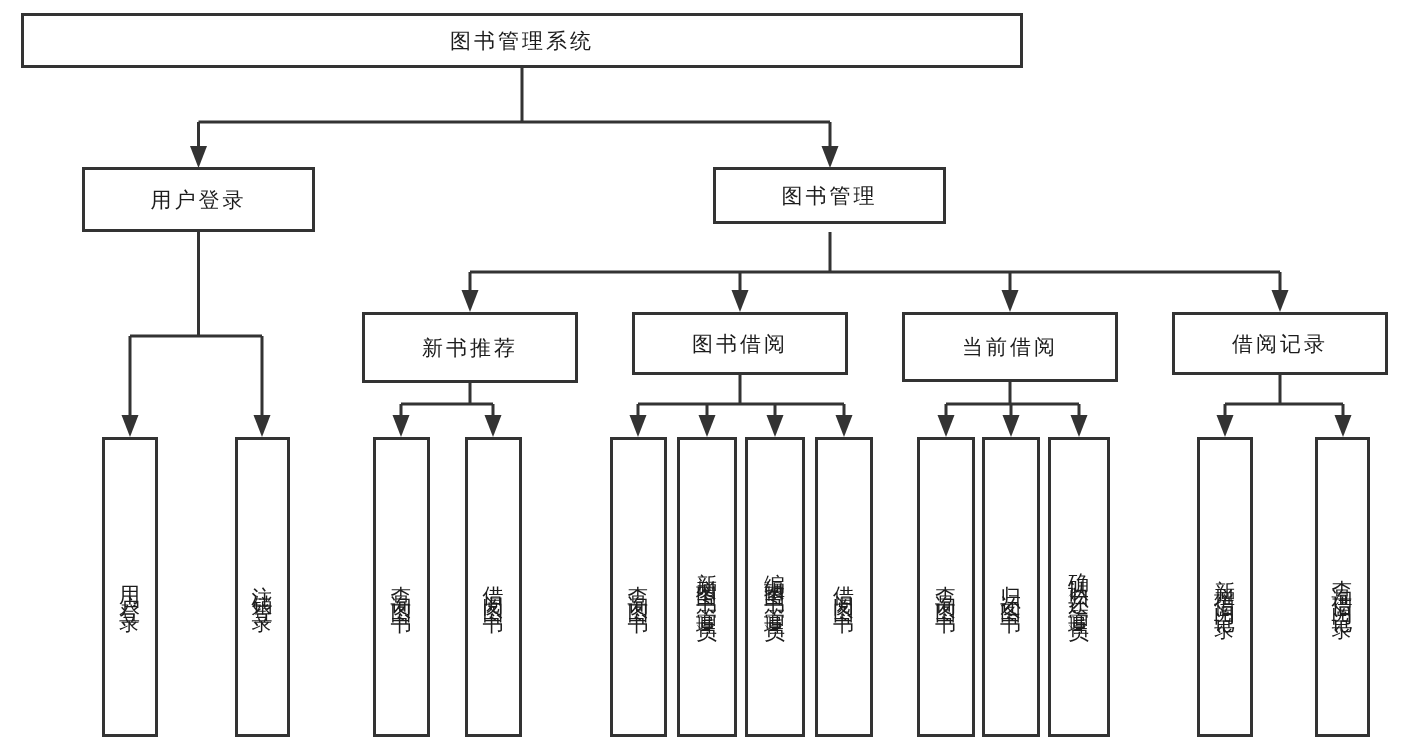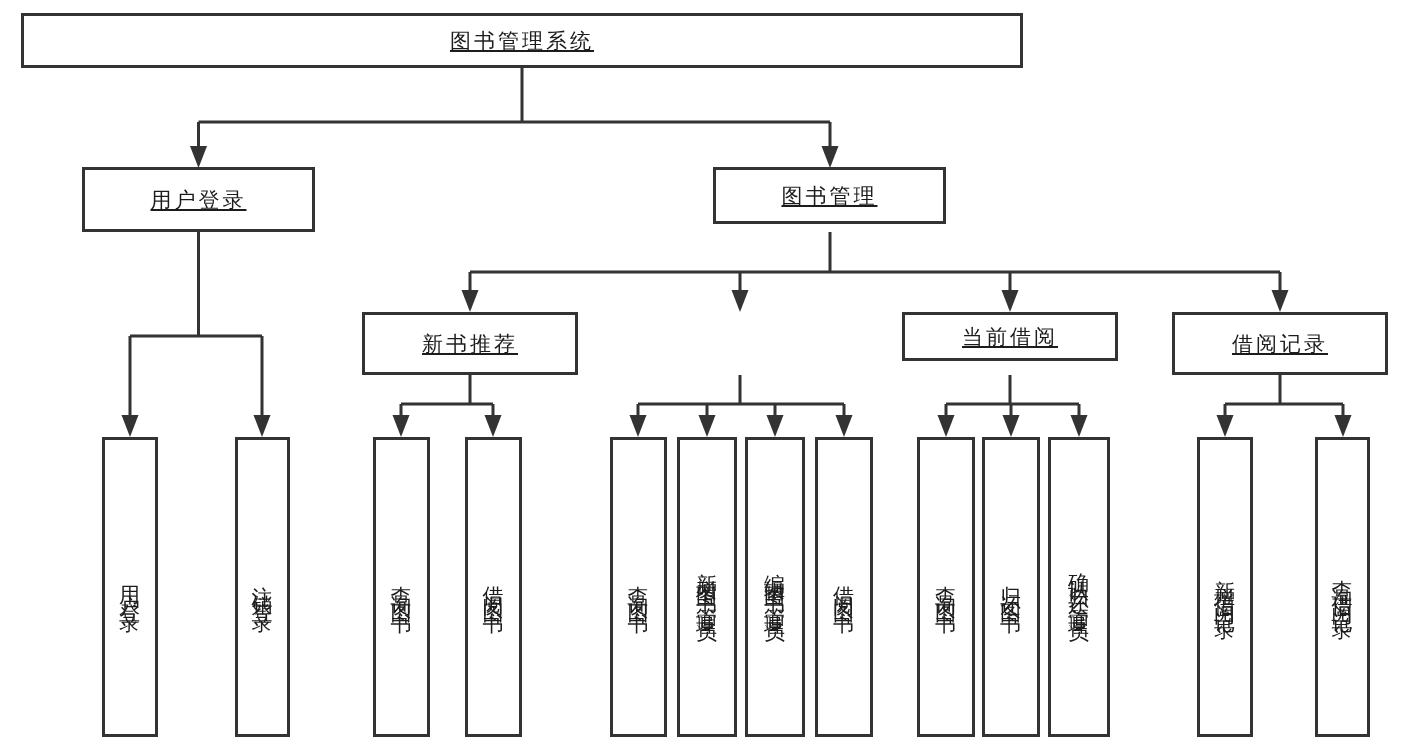--- a/index.html
+++ b/index.html
@@ -7,21 +7,21 @@
     position:relative;width:1405px;height:747px;background:#ffffff;overflow:hidden;
     font-family:"Liberation Sans",sans-serif;
   }
   .wires{position:absolute;left:0;top:0;width:1405px;height:747px;}
   .box{
     position:absolute;box-sizing:border-box;
     border:3px solid #333333;background:#ffffff;color:#1c1c1c;
     display:flex;align-items:center;justify-content:center;
     text-align:center;z-index:2;
   }
-  .box.h{font-size:21px;letter-spacing:3px;white-space:nowrap;text-decoration:underline;}
+  .box.h{font-size:21px;letter-spacing:3px;white-space:nowrap;}
   .box.v{
     writing-mode:vertical-rl;
     font-size:21px;letter-spacing:9px;line-height:1;
   }
   .watermark{
     position:absolute;left:1186px;top:714px;z-index:5;
     font-size:19px;letter-spacing:1px;color:rgba(138,138,138,0.92);
     white-space:nowrap;
   }
 </style>
@@ -82,22 +82,23 @@
       <polygon points="1216.5,415 1233.5,415 1225,437"></polygon>
       <polygon points="1334.5,415 1351.5,415 1343,437"></polygon>
     </g>
   </svg>
 
   <div class="box h" style="left:21px;top:13px;width:1002px;height:55px">图书管理系统</div>
 
   <div class="box h" style="left:82px;top:167px;width:233px;height:65px">用户登录</div>
   <div class="box h" style="left:713px;top:167px;width:233px;height:57px">图书管理</div>
 
-  <div class="box h" style="left:362px;top:312px;width:216px;height:63px">新书推荐</div>
-  <div class="box h" style="left:902px;top:312px;width:216px;height:49px">当前借阅</div>
+  <div class="box h" style="left:362px;top:312px;width:216px;height:71px">新书推荐</div>
+  <div class="box h" style="left:632px;top:312px;width:216px;height:63px">图书借阅</div>
+  <div class="box h" style="left:902px;top:312px;width:216px;height:70px">当前借阅</div>
   <div class="box h" style="left:1172px;top:312px;width:216px;height:63px">借阅记录</div>
 
   <div class="box v" style="left:102px;top:437px;width:56px;height:300px">用户登录</div>
   <div class="box v" style="left:235px;top:437px;width:55px;height:300px">注销登录</div>
 
   <div class="box v" style="left:373px;top:437px;width:57px;height:300px">查询图书</div>
   <div class="box v" style="left:465px;top:437px;width:57px;height:300px">借阅图书</div>
 
   <div class="box v" style="left:610px;top:437px;width:57px;height:300px">查询图书</div>
   <div class="box v" style="left:677px;top:437px;width:60px;height:300px;letter-spacing:7px">新增图书（管理员）</div>

